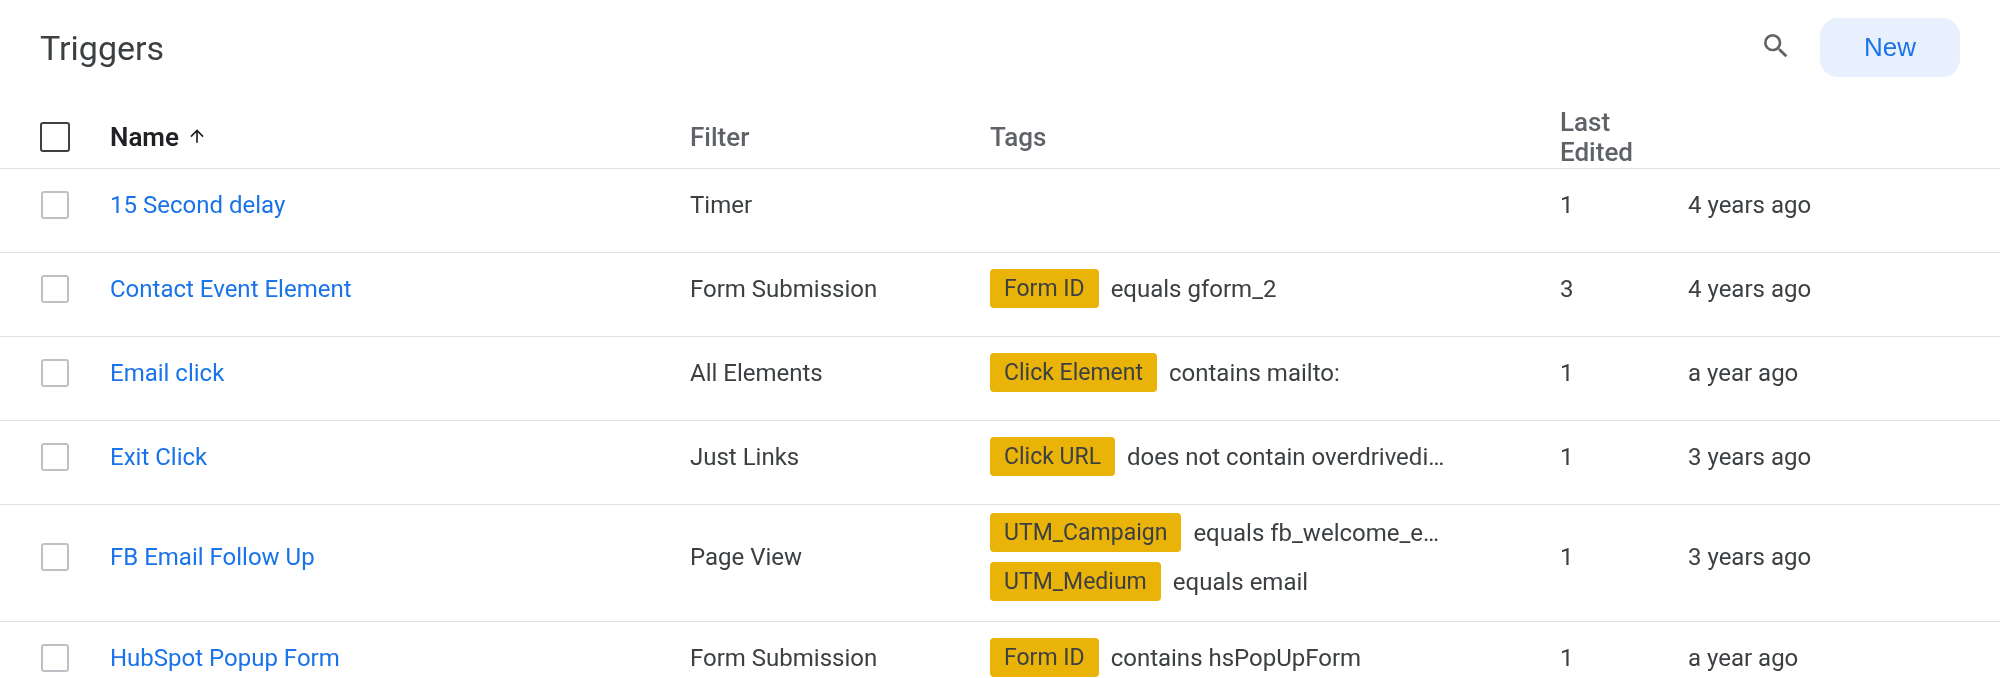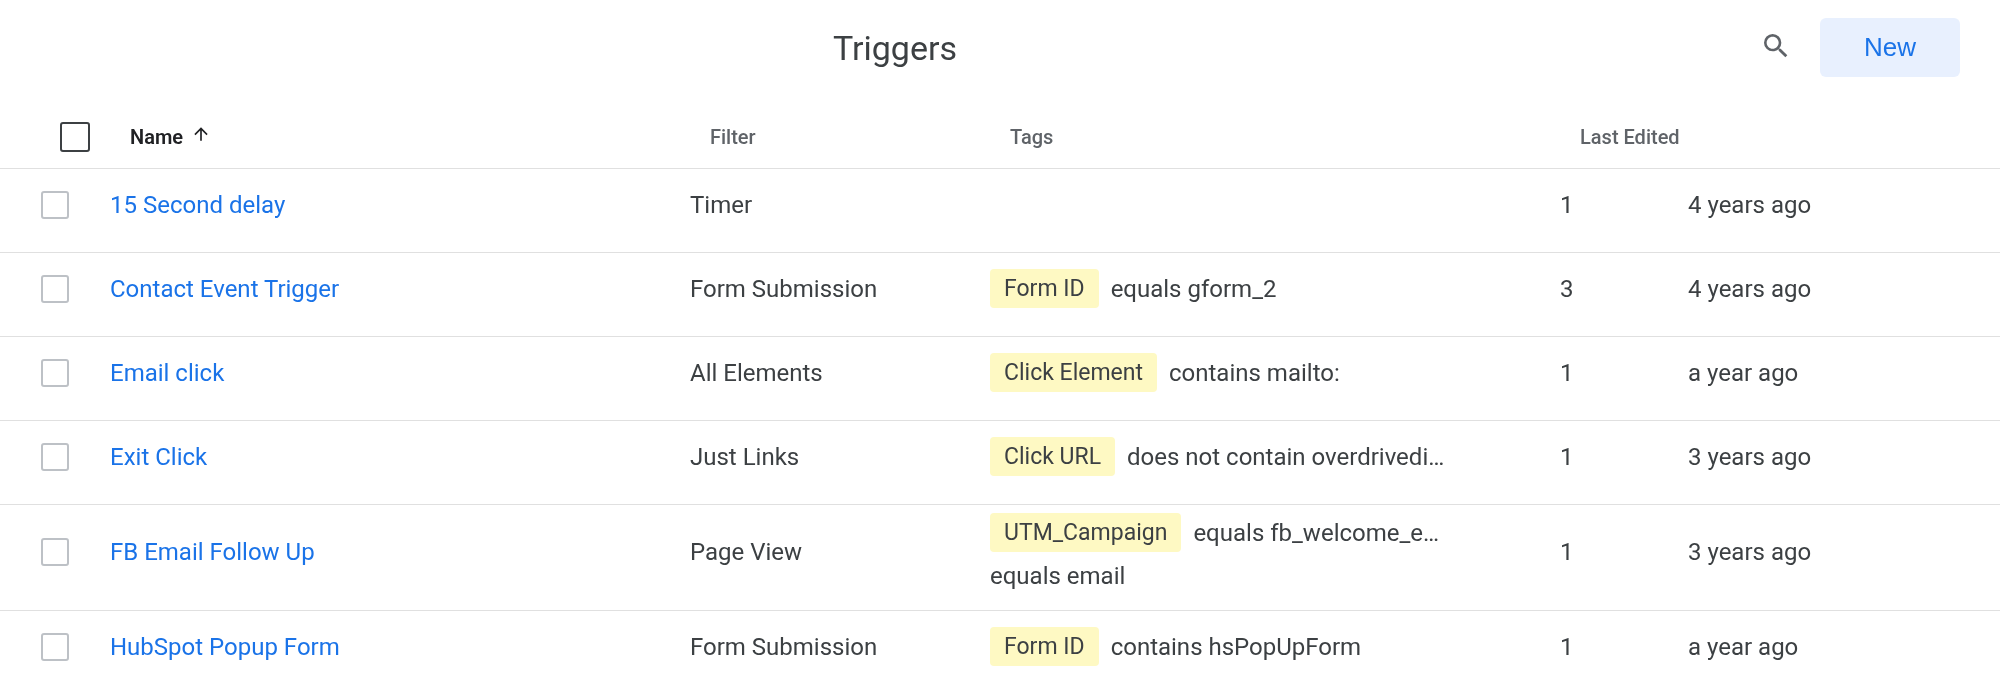--- a/index.html
+++ b/index.html
@@ -12,58 +12,56 @@
     .header {
       display: flex;
       align-items: center;
       padding: 18px 40px 28px 40px;
     }
     .page-title {
       font-size: 34px;
       font-weight: 400;
       color: #3c4043;
       flex: 1;
-      text-align: center;
     }
     .search-btn {
       width: 52px;
       height: 52px;
       display: flex;
       align-items: center;
       justify-content: center;
       cursor: pointer;
       border-radius: 50%;
     }
     .search-btn svg { width: 32px; height: 32px; fill: #5f6368; }
     .new-btn {
       margin-left: 18px;
       background: #e8f0fe;
       color: #1a73e8;
       font-size: 26px;
       font-weight: 500;
       padding: 14px 44px;
-      border-radius: 6px;
+      border-radius: 18px;
       cursor: pointer;
       border: none;
     }
     .table {
       width: 100%;
     }
     .thead-row, .tbody-row {
       display: grid;
       grid-template-columns: 110px 580px 300px 570px 100px 300px;
       align-items: center;
       border-bottom: 1px solid #e0e0e0;
     }
     .thead-row {
       min-height: 64px;
-      font-size: 20px;
+      font-size: 26px;
       color: #5f6368;
       font-weight: 500;
-      padding-left: 20px;
     }
     .thead-row .th-name {
       color: #202124;
       font-weight: 600;
       display: flex;
       align-items: center;
       gap: 8px;
     }
     .tbody-row {
       min-height: 84px;
@@ -102,21 +100,21 @@
     }
     .filter-line {
       display: flex;
       align-items: center;
       gap: 12px;
       white-space: nowrap;
       overflow: hidden;
       text-overflow: ellipsis;
     }
     .filter-chip {
-      background: #fef9c3;
+      background: #eab308;
       padding: 6px 14px;
       border-radius: 4px;
       color: #3c4043;
       font-size: 23px;
       white-space: nowrap;
     }
     .filter-rest {
       color: #3c4043;
       white-space: nowrap;
       overflow: hidden;
@@ -166,21 +164,21 @@
         <div class="name-cell"><a>15 Second delay</a></div>
         <div>Timer</div>
         <div class="filter-cell"></div>
         <div class="tags-cell">1</div>
         <div class="edited-cell">4 years ago</div>
       </div>
       <div class="tbody-row">
         <div class="checkbox-cell">
           <div class="checkbox"></div>
         </div>
-        <div class="name-cell"><a>Contact Event Trigger</a></div>
+        <div class="name-cell"><a>Contact Event Element</a></div>
         <div>Form Submission</div>
         <div class="filter-cell">
           <div class="filter-line">
             <span class="filter-chip">Form ID</span>
             <span class="filter-rest">equals gform_2</span>
           </div>
         </div>
         <div class="tags-cell">3</div>
         <div class="edited-cell">4 years ago</div>
       </div>
@@ -219,20 +217,21 @@
           <div class="checkbox"></div>
         </div>
         <div class="name-cell"><a>FB Email Follow Up</a></div>
         <div>Page View</div>
         <div class="filter-cell">
           <div class="filter-line">
             <span class="filter-chip">UTM_Campaign</span>
             <span class="filter-rest">equals fb_welcome_e…</span>
           </div>
           <div class="filter-line">
+            <span class="filter-chip">UTM_Medium</span>
             <span class="filter-rest">equals email</span>
           </div>
         </div>
         <div class="tags-cell">1</div>
         <div class="edited-cell">3 years ago</div>
       </div>
       <div class="tbody-row">
         <div class="checkbox-cell">
           <div class="checkbox"></div>
         </div>

